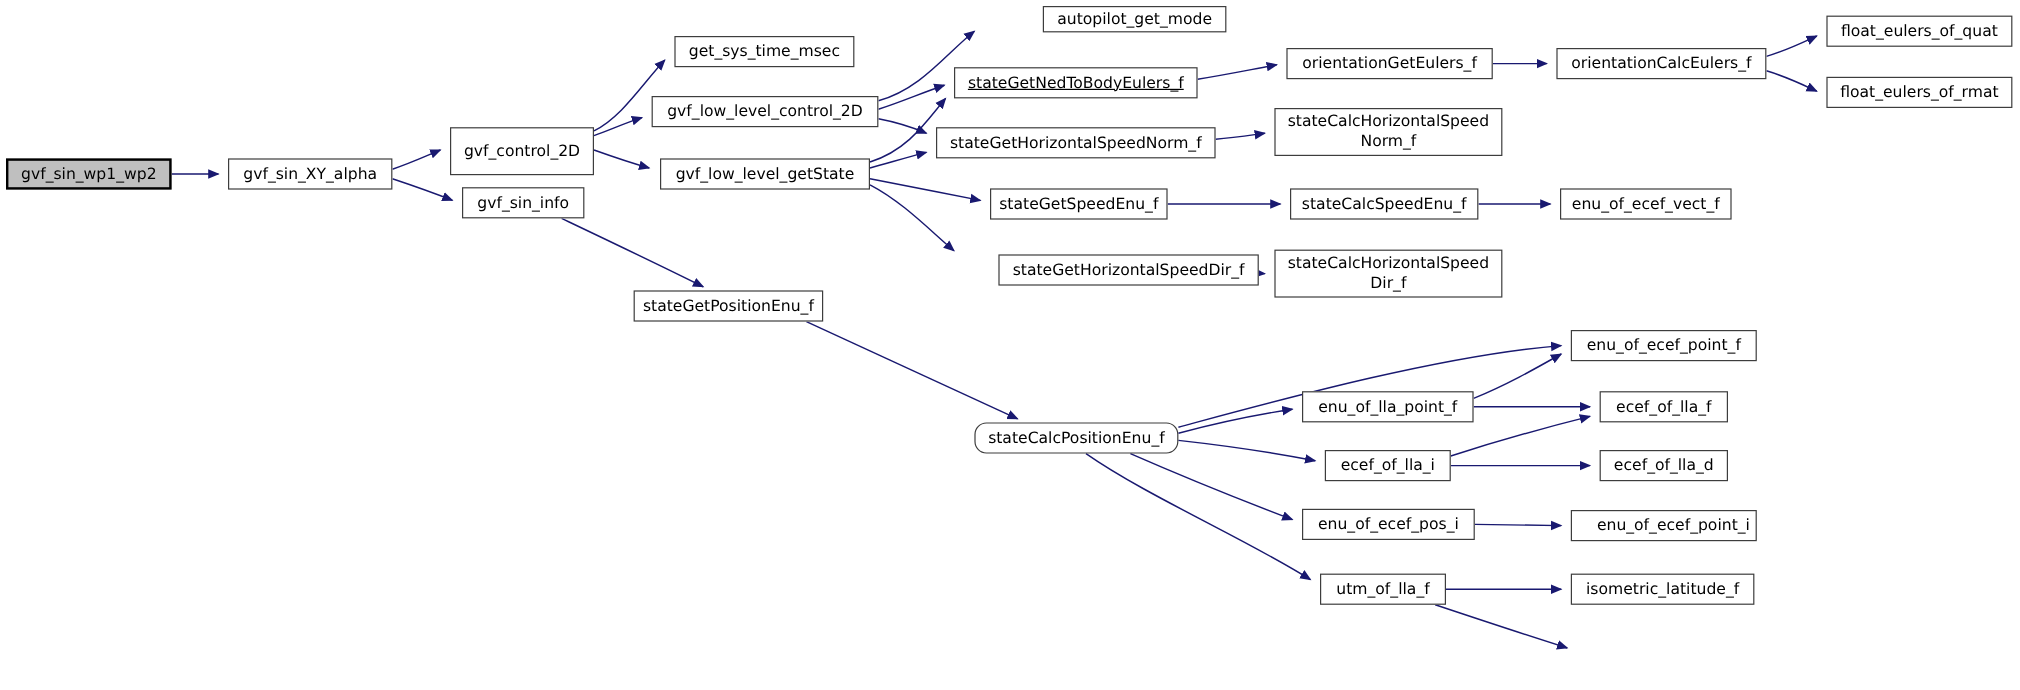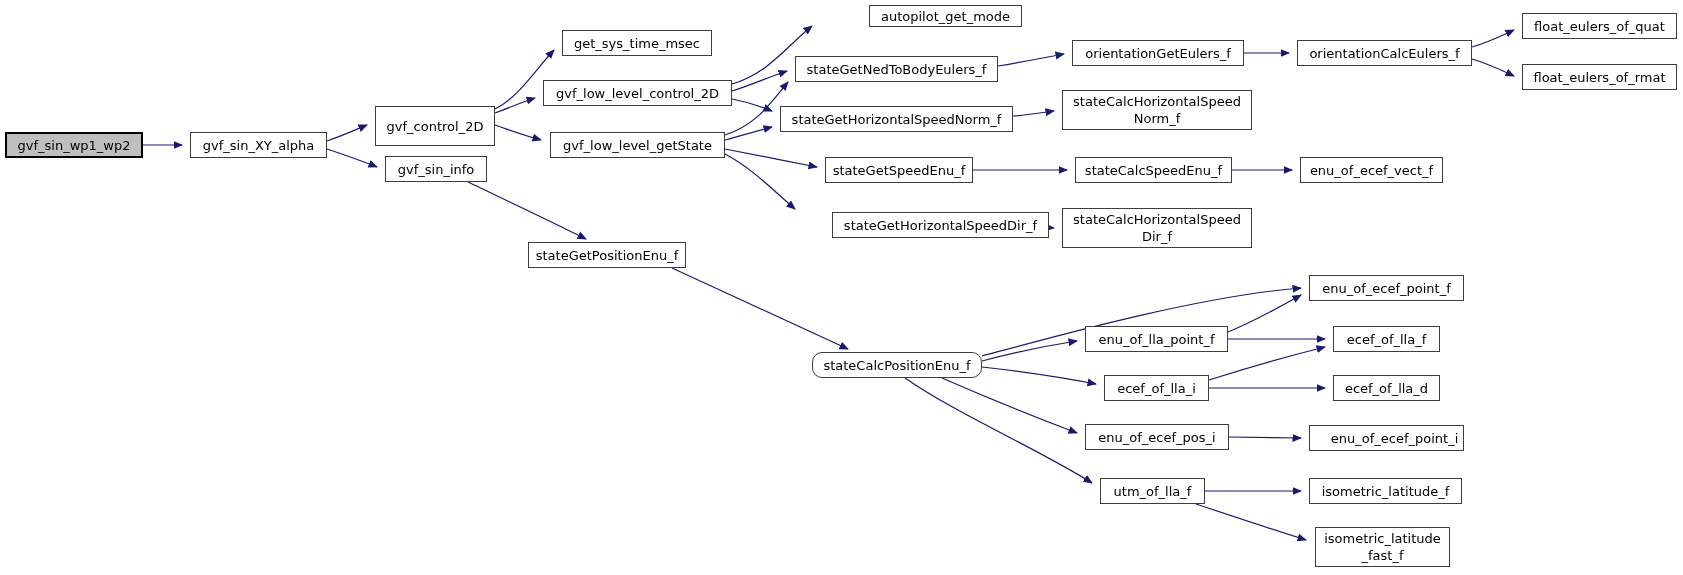--- a/index.html
+++ b/index.html
@@ -84,21 +84,21 @@
   </svg>
 
   <div class="node root" style="left:5px;top:132px;width:138px;height:26px;">gvf_sin_wp1_wp2</div>
   <div class="node" style="left:190px;top:132px;width:137px;height:26px;">gvf_sin_XY_alpha</div>
   <div class="node" style="left:375px;top:106px;width:120px;height:40px;">gvf_control_2D</div>
   <div class="node" style="left:385px;top:156px;width:102px;height:26px;">gvf_sin_info</div>
   <div class="node" style="left:562px;top:30px;width:150px;height:26px;">get_sys_time_msec</div>
   <div class="node" style="left:543px;top:80px;width:189px;height:26px;">gvf_low_level_control_2D</div>
   <div class="node" style="left:550px;top:132px;width:175px;height:26px;">gvf_low_level_getState</div>
   <div class="node" style="left:832px;top:5px;width:153px;height:22px;margin-left:37px;">autopilot_get_mode</div>
-  <div class="node" style="left:795px;top:56px;width:203px;height:26px;">stateGetNedToBodyEulers_f</div>
+  <div class="node" style="left:795px;top:56px;width:203px;height:26px;text-decoration:underline;">stateGetNedToBodyEulers_f</div>
   <div class="node" style="left:1072px;top:40px;width:172px;height:26px;">orientationGetEulers_f</div>
   <div class="node" style="left:1297px;top:40px;width:175px;height:26px;">orientationCalcEulers_f</div>
   <div class="node" style="left:1522px;top:13px;width:155px;height:26px;">float_eulers_of_quat</div>
   <div class="node" style="left:1522px;top:64px;width:155px;height:26px;">float_eulers_of_rmat</div>
   <div class="node" style="left:780px;top:106px;width:233px;height:26px;">stateGetHorizontalSpeedNorm_f</div>
   <div class="node" style="left:1062px;top:90px;width:190px;height:40px;">stateCalcHorizontalSpeed
 Norm_f</div>
   <div class="node" style="left:825px;top:157px;width:148px;height:26px;">stateGetSpeedEnu_f</div>
   <div class="node" style="left:1075px;top:157px;width:157px;height:26px;">stateCalcSpeedEnu_f</div>
   <div class="node" style="left:1300px;top:157px;width:143px;height:26px;">enu_of_ecef_vect_f</div>
@@ -109,16 +109,14 @@
   <div class="node" style="left:812px;top:352px;width:170px;height:26px;border-radius:10px;">stateCalcPositionEnu_f</div>
   <div class="node" style="left:1309px;top:275px;width:155px;height:26px;">enu_of_ecef_point_f</div>
   <div class="node" style="left:1085px;top:326px;width:143px;height:26px;">enu_of_lla_point_f</div>
   <div class="node" style="left:1333px;top:326px;width:107px;height:26px;">ecef_of_lla_f</div>
   <div class="node" style="left:1104px;top:375px;width:105px;height:26px;">ecef_of_lla_i</div>
   <div class="node" style="left:1333px;top:375px;width:107px;height:26px;">ecef_of_lla_d</div>
   <div class="node" style="left:1085px;top:424px;width:144px;height:26px;">enu_of_ecef_pos_i</div>
   <div class="node" style="left:1309px;top:425px;width:155px;height:26px;padding-left:16px;">enu_of_ecef_point_i</div>
   <div class="node" style="left:1100px;top:478px;width:105px;height:26px;">utm_of_lla_f</div>
   <div class="node" style="left:1309px;top:478px;width:153px;height:26px;">isometric_latitude_f</div>
-  <div class="node" style="left:1315px;top:527px;width:135px;height:40px;">isometric_latitude
-_fast_f</div>
 
 </div>
 
 </body></html>

